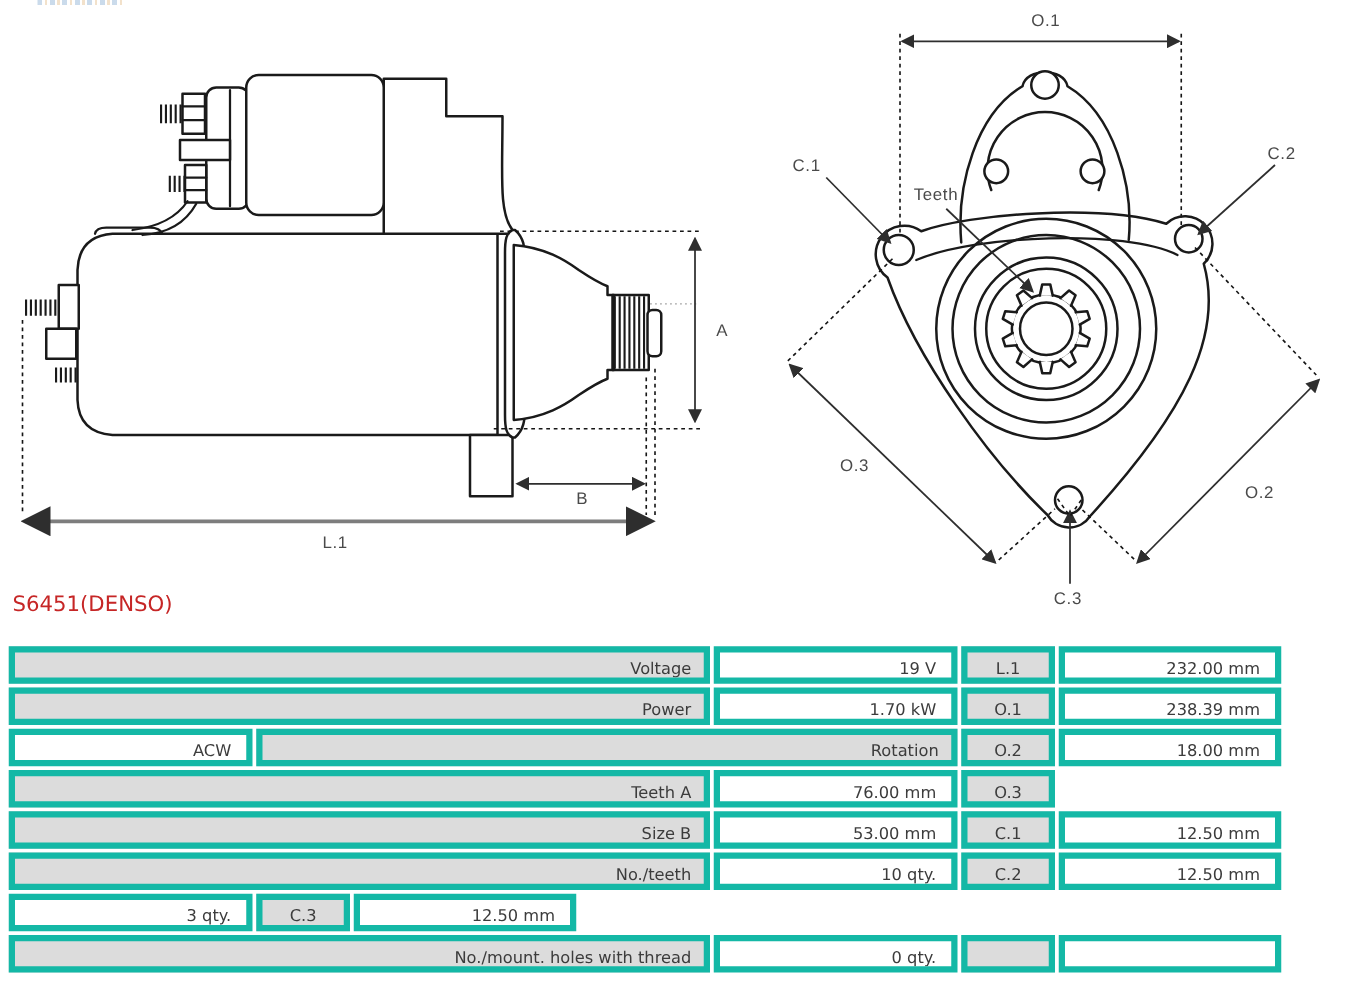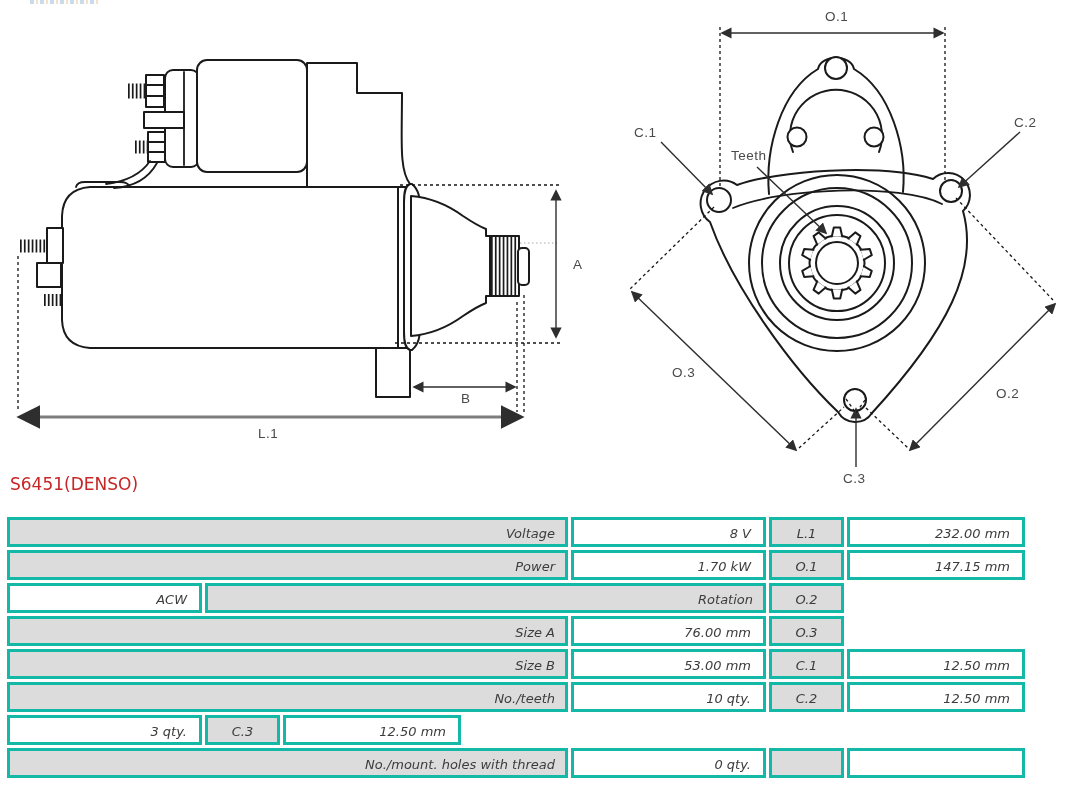--- a/index.html
+++ b/index.html
@@ -21,22 +21,22 @@
   .dim{stroke:#2e2e2e;stroke-width:1.4;fill:none;}
   .dimthick{stroke:#7d7d7d;stroke-width:3;fill:none;}
   .thread{stroke:#1a1a1a;fill:none;stroke-dasharray:1.7 2.2;}
   .lbl{font-family:"Liberation Sans",sans-serif;font-size:13.5px;fill:#4a4a4a;
        stroke:none;letter-spacing:.5px;}
 
   
   .part-number{position:absolute;left:10px;top:474px;font-size:17px;color:#c62626;}
   .spec-table{position:absolute;left:7px;top:517px;width:1057px;}
   .trow{display:flex;height:30px;margin-bottom:3px;font-size:13px;color:#3c3c3c;}
-  .tcell{box-sizing:border-box;border:3px solid #14b8a6;line-height:28px;
-         white-space:nowrap;overflow:hidden;font-style:italic;}
+  .tcell{box-sizing:border-box;border:5px solid #14b8a6;line-height:28px;
+         white-space:nowrap;overflow:hidden;}
   .c-label{width:561px;background:#dcdcdc;text-align:right;padding-right:10px;margin-right:3px;}
   .c-value{width:195px;background:#fff;text-align:right;padding-right:12px;margin-right:3px;}
   .c-dim{width:75px;background:#dcdcdc;text-align:center;margin-right:3px;}
   .c-dimval{width:178px;background:#fff;text-align:right;padding-right:12px;}
 </style>
 </head>
 <body>
 
 <div id="stage">
 
@@ -161,37 +161,38 @@
     <path class="dot" d="M 866,408 L 908,448"></path>
     <path class="dot" d="M 846,399 L 856,413"></path>
     <path class="dot" d="M 865,400 L 856,413"></path>
   </svg>
 
   <div class="part-number">S6451(DENSO)</div>
 
   <div class="spec-table">
     <div class="trow">
       <div class="tcell c-label">Voltage</div>
-      <div class="tcell c-value">8 V</div>
+      <div class="tcell c-value">19 V</div>
       <div class="tcell c-dim">L.1</div>
       <div class="tcell c-dimval">232.00 mm</div>
     </div>
     <div class="trow">
       <div class="tcell c-label">Power</div>
       <div class="tcell c-value">1.70 kW</div>
       <div class="tcell c-dim">O.1</div>
-      <div class="tcell c-dimval">147.15 mm</div>
+      <div class="tcell c-dimval">238.39 mm</div>
     </div>
     <div class="trow">
       <div class="tcell c-value">ACW</div>
       <div class="tcell c-label">Rotation</div>
       <div class="tcell c-dim">O.2</div>
-    </div>
-    <div class="trow">
-      <div class="tcell c-label">Size A</div>
+      <div class="tcell c-dimval">18.00 mm</div>
+    </div>
+    <div class="trow">
+      <div class="tcell c-label">Teeth A</div>
       <div class="tcell c-value">76.00 mm</div>
       <div class="tcell c-dim">O.3</div>
     </div>
     <div class="trow">
       <div class="tcell c-label">Size B</div>
       <div class="tcell c-value">53.00 mm</div>
       <div class="tcell c-dim">C.1</div>
       <div class="tcell c-dimval">12.50 mm</div>
     </div>
     <div class="trow">

